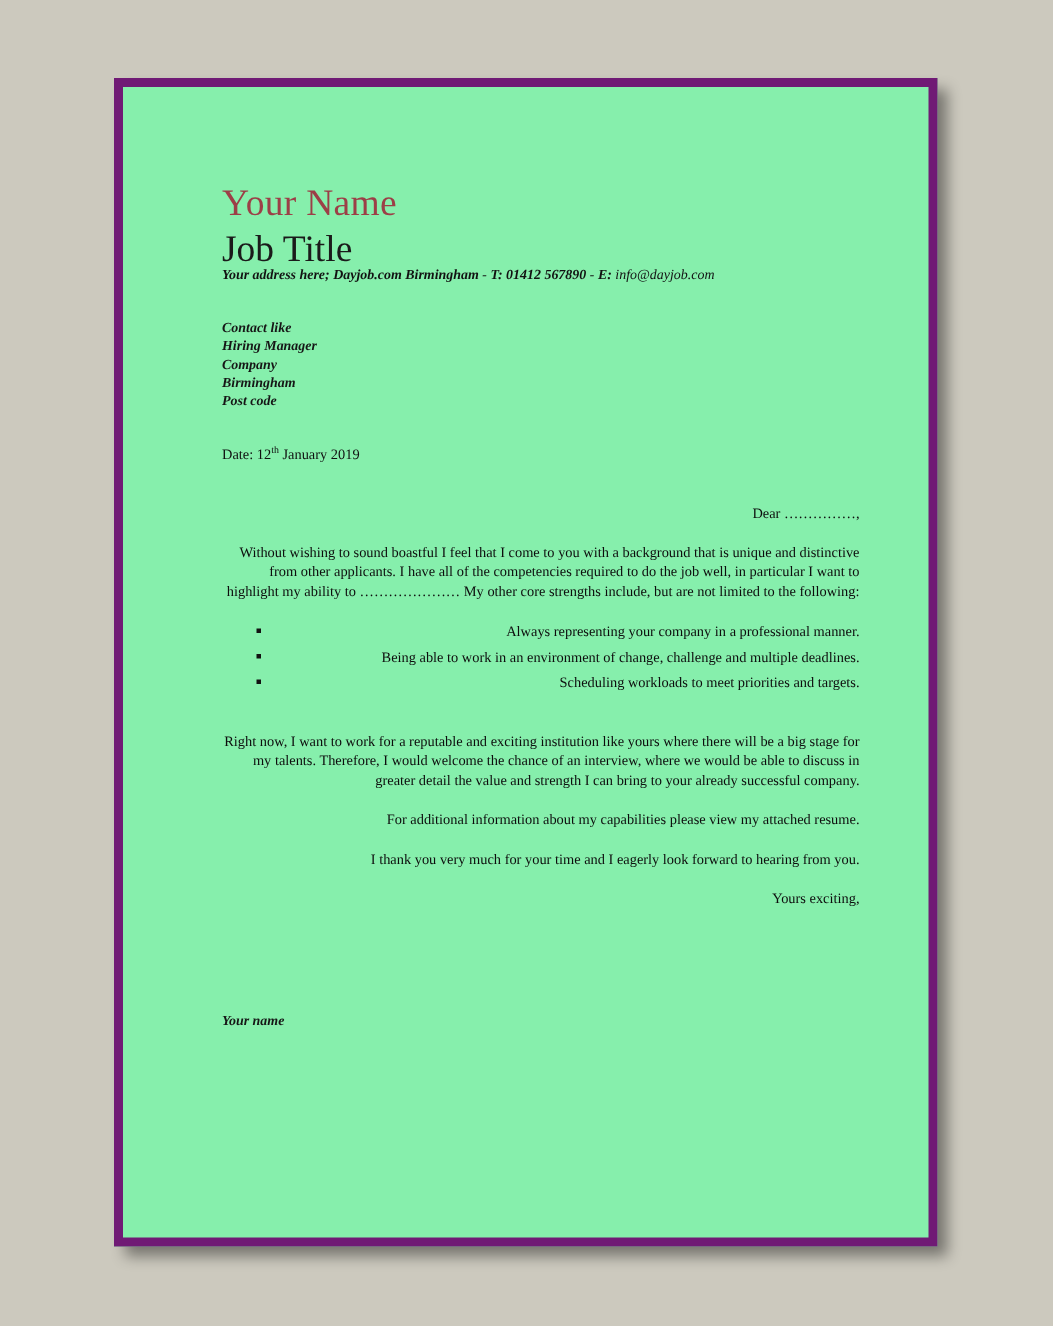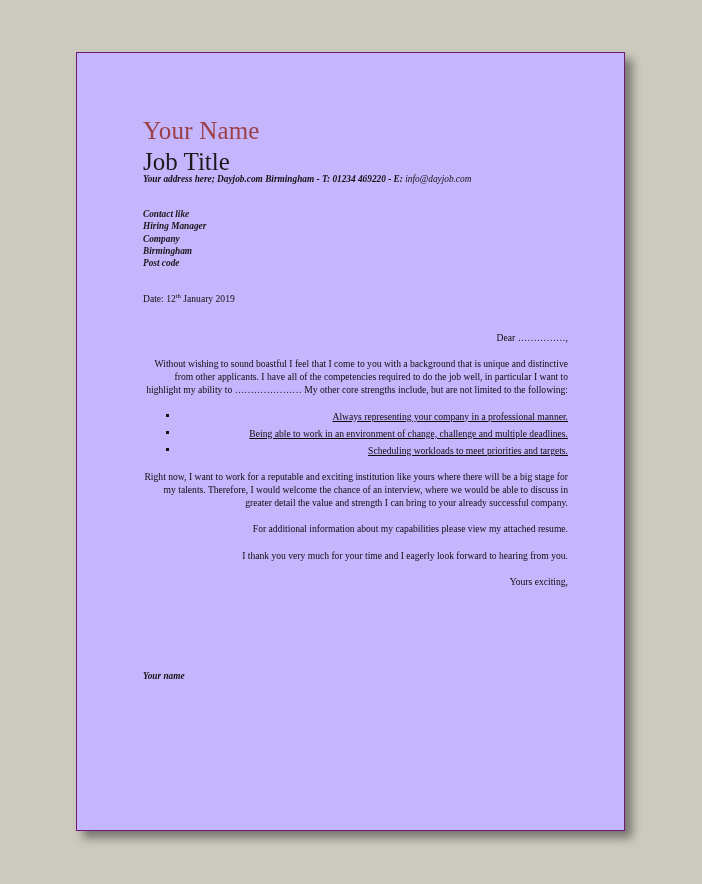--- a/index.html
+++ b/index.html
@@ -19,22 +19,22 @@
     position: absolute;
     left: 76px;
     top: 52px;
     width: 549px;
     height: 779px;
   }
 
   .page {
     position: absolute;
     inset: 0;
-    background: #c4b5fd;
-    border: 1px solid #701a75;
+    background: #86efac;
+    border: 6px solid #701a75;
     box-shadow: 7px 7px 9px rgba(0,0,0,0.42);
     box-sizing: border-box;
   }
 
   .page-inner {
     position: absolute;
     left: 66px;
     top: 0;
     right: 14px;
     bottom: 0;
@@ -120,24 +120,23 @@
   .salutation {
     margin: 0 0 13px 0;
     white-space: nowrap;
   }
 
   .para {
     margin: 0 0 13px 0;
   }
 
   .bullets {
-    margin: 0 0 13px 0;
+    margin: 0 0 26px 0;
     padding: 0 0 0 37px;
     list-style: none;
-    text-decoration: underline;
   }
   .bullets li {
     position: relative;
     margin: 0 0 4px 0;
     line-height: 1.37;
   }
   .bullets li:last-child { margin-bottom: 0; }
   .bullet-marker {
     position: absolute;
     left: -14px;
@@ -166,21 +165,21 @@
 <body>
 
 <div class="page-wrap">
   <div class="page">
     <div class="page-inner">
 
       <div class="letterhead-name">Your Name</div>
 
       <div class="letterhead-jobtitle">Job Title</div>
 
-      <div class="letterhead-contact"><span>Your address here; Dayjob.com Birmingham - T: 01234 469220 - E: </span><span class="email">info@dayjob.com</span></div>
+      <div class="letterhead-contact"><span>Your address here; Dayjob.com Birmingham - T: 01412 567890 - E: </span><span class="email">info@dayjob.com</span></div>
 
       <div class="recipient">
         <div>Contact like</div>
         <div>Hiring Manager</div>
         <div>Company</div>
         <div>Birmingham</div>
         <div>Post code</div>
       </div>
 
       <div class="date-line"><span>Date: 12</span><sup>th</sup><span> January 2019</span></div>

